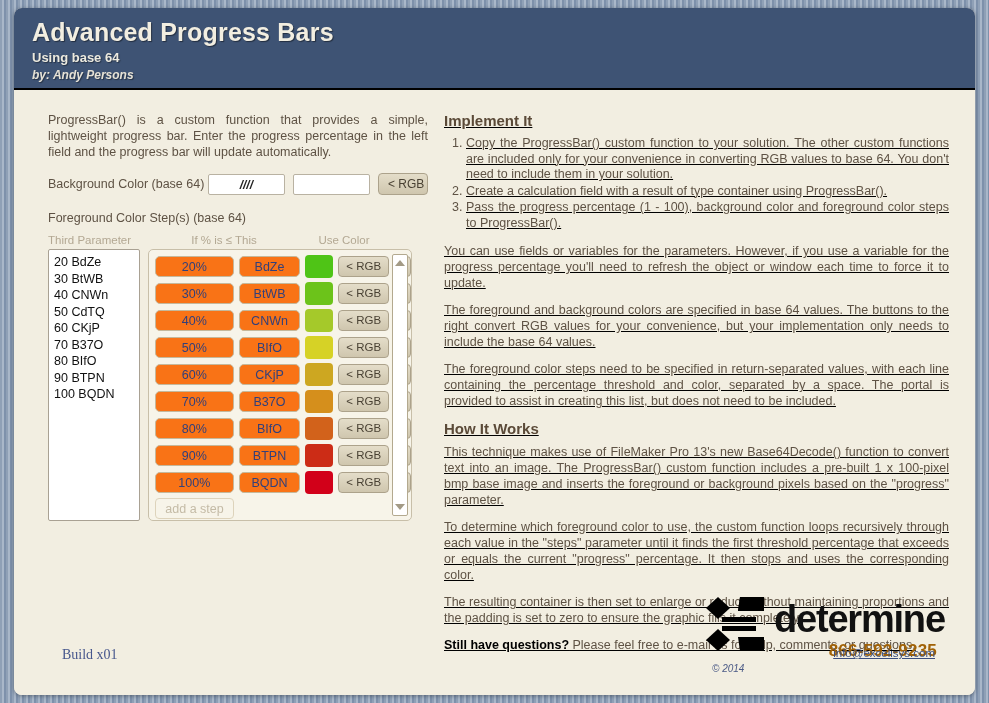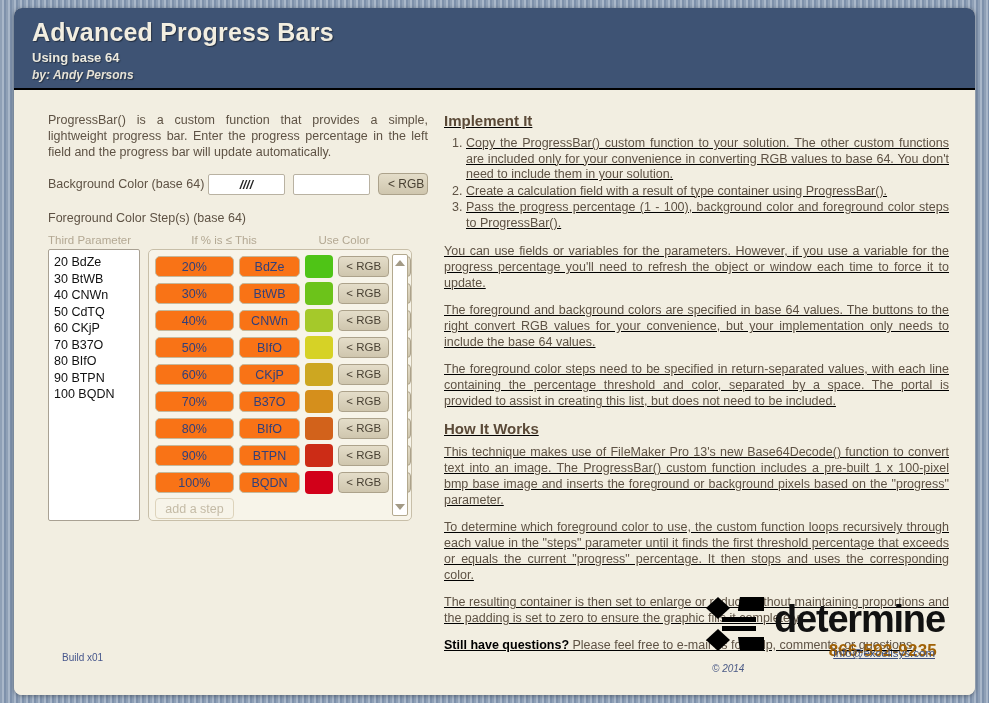--- a/index.html
+++ b/index.html
@@ -286,22 +286,23 @@
     font-size: 12.5px;
     color: #5e5244;
     line-height: 15.5px;
   }
   ol.steps li { margin-bottom: 1px; text-align: justify; }
   .bold-lead { font-weight: bold; color: #000000; }
   
   .build {
     position: absolute;
     left: 48px; bottom: 32px;
-    font-size: 10px;
+    font-size: 14px;
     color: #46568c;
+    font-family: Liberation Serif, serif;
   }
   .brand {
     position: absolute;
     right: 36px; bottom: 18px;
     width: 235px;
     height: 82px;
   }
   .logo-mark {
     position: absolute;
     left: 0; top: 0;

